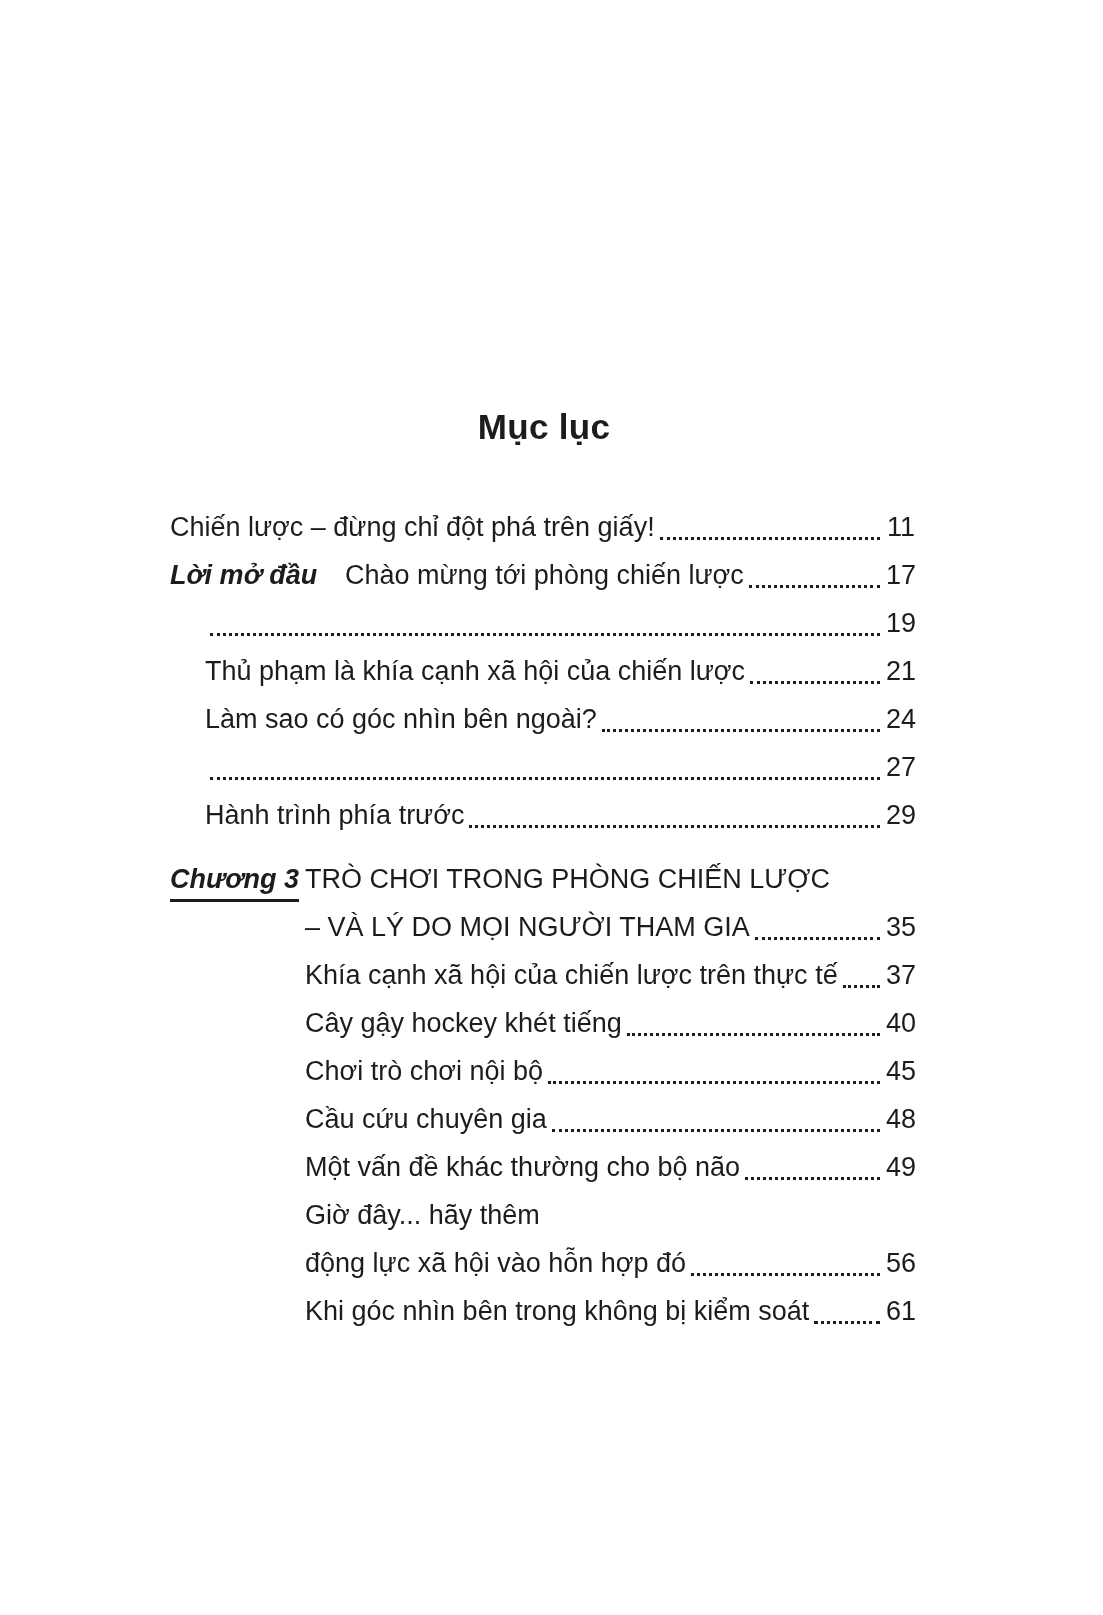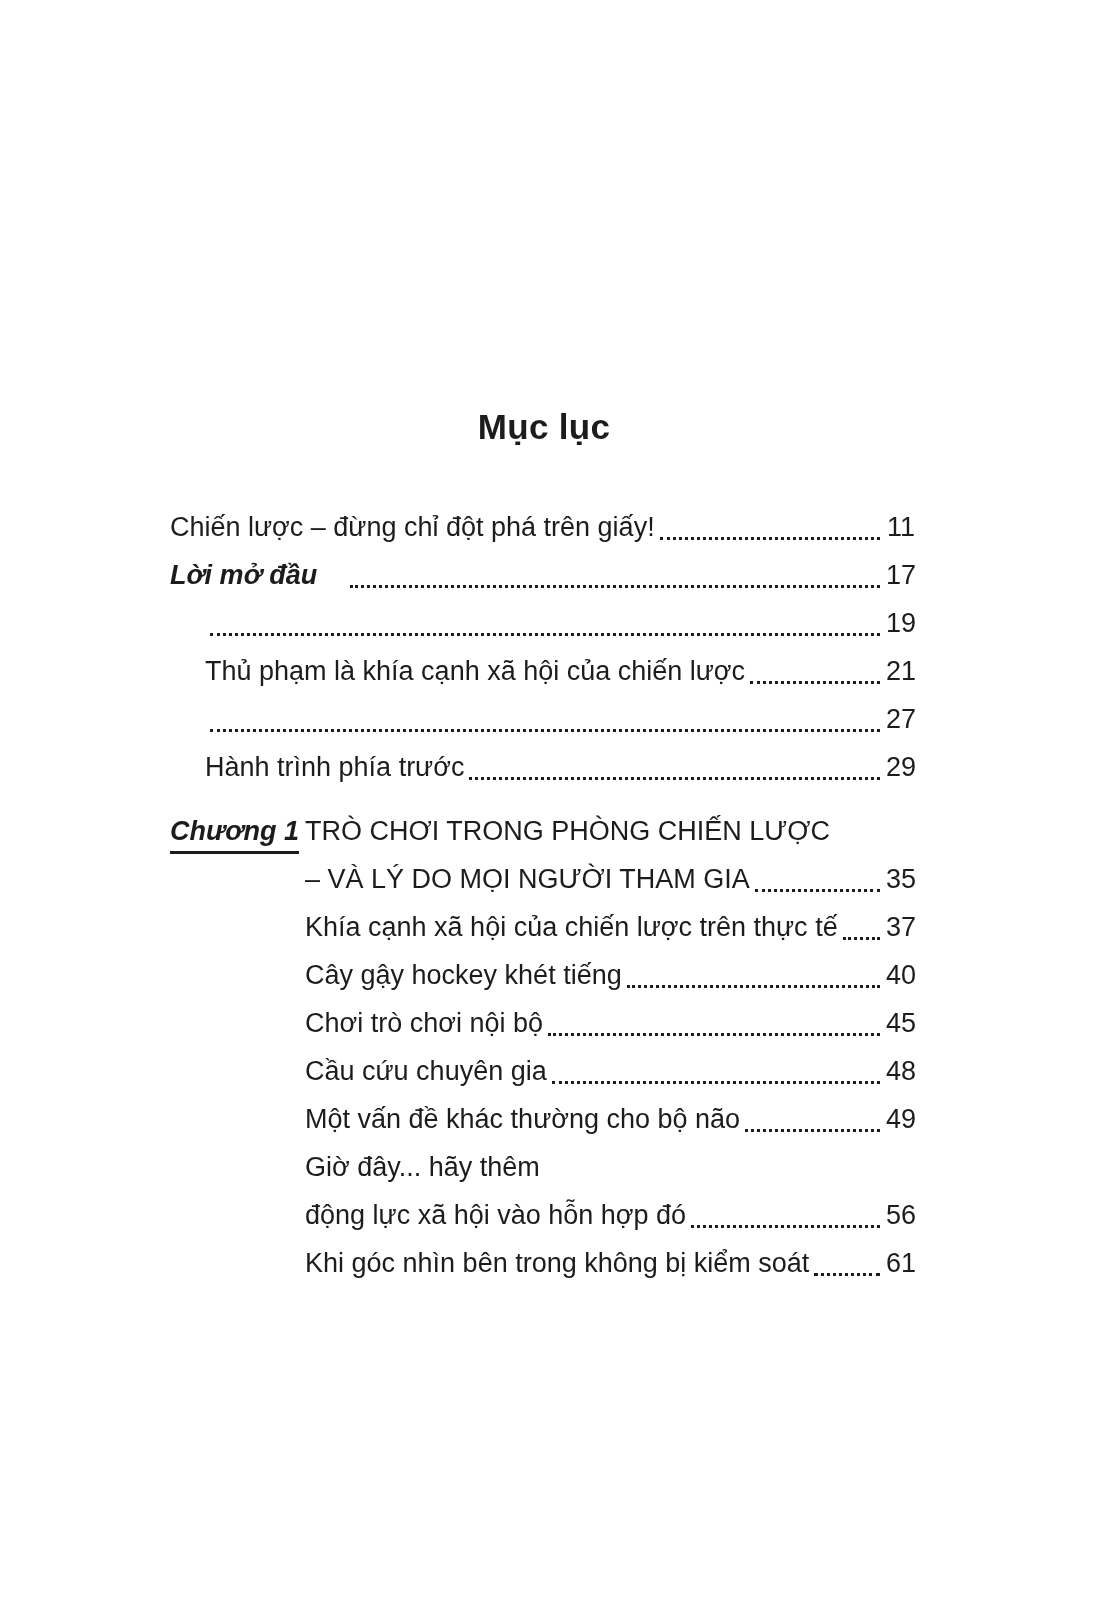--- a/index.html
+++ b/index.html
@@ -77,20 +77,21 @@
             <span class="text">Chiến lược – đừng chỉ đột phá trên giấy!</span>
             <span class="leader"></span>
             <span class="pagenum">11</span>
           </div>
         </div>
       </div>
       <div class="row front">
         <div class="label"><span>Lời mở đầu</span></div>
         <div class="content">
           <div class="line">
+            <span class="text">Chào mừng tới phòng chiến lược</span>
             <span class="leader"></span>
             <span class="pagenum">17</span>
           </div>
         </div>
       </div>
       <div class="row sub">
         <div class="content">
           <div class="line">
             <span class="leader"></span>
             <span class="pagenum">19</span>
@@ -102,36 +103,45 @@
           <div class="line">
             <span class="text">Thủ phạm là khía cạnh xã hội của chiến lược</span>
             <span class="leader"></span>
             <span class="pagenum">21</span>
           </div>
         </div>
       </div>
       <div class="row sub">
         <div class="content">
           <div class="line">
+            <span class="text">Làm sao có góc nhìn bên ngoài?</span>
+            <span class="leader"></span>
+            <span class="pagenum">24</span>
+          </div>
+        </div>
+      </div>
+      <div class="row sub">
+        <div class="content">
+          <div class="line">
             <span class="leader"></span>
             <span class="pagenum">27</span>
           </div>
         </div>
       </div>
       <div class="row sub">
         <div class="content">
           <div class="line">
             <span class="text">Hành trình phía trước</span>
             <span class="leader"></span>
             <span class="pagenum">29</span>
           </div>
         </div>
       </div>
       <div class="row chapter gap">
-        <div class="label"><span class="underlined">Chương 1</span></div>
+        <div class="label"><span class="underlined">Chương 3</span></div>
         <div class="content">
           <div class="line">
             <span class="text">TRÒ CHƠI TRONG PHÒNG CHIẾN LƯỢC</span>
           </div>
           <div class="line">
             <span class="text">– VÀ LÝ DO MỌI NGƯỜI THAM GIA</span>
             <span class="leader"></span>
             <span class="pagenum">35</span>
           </div>
         </div>

